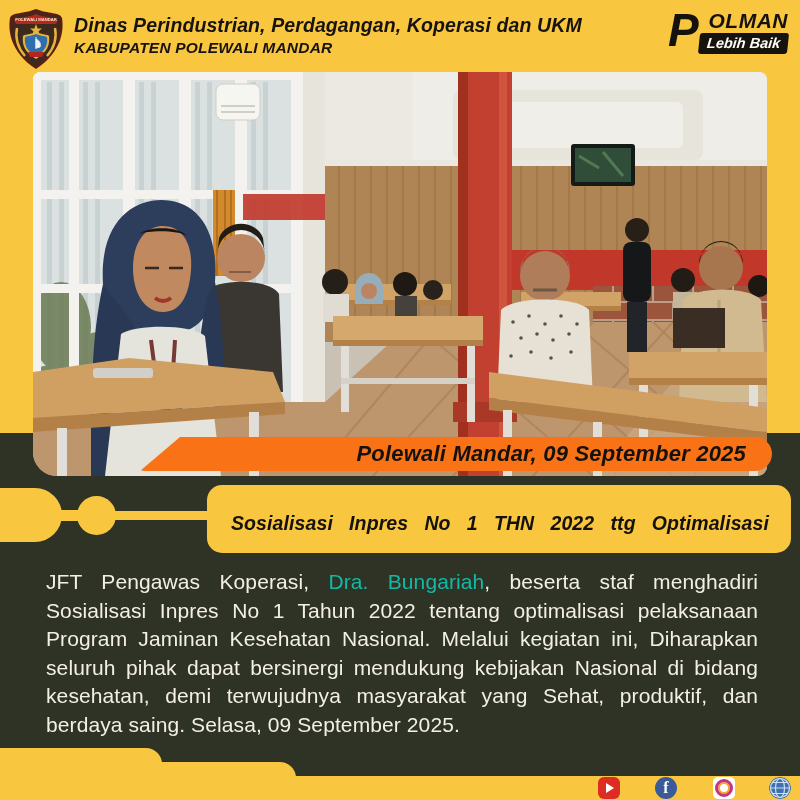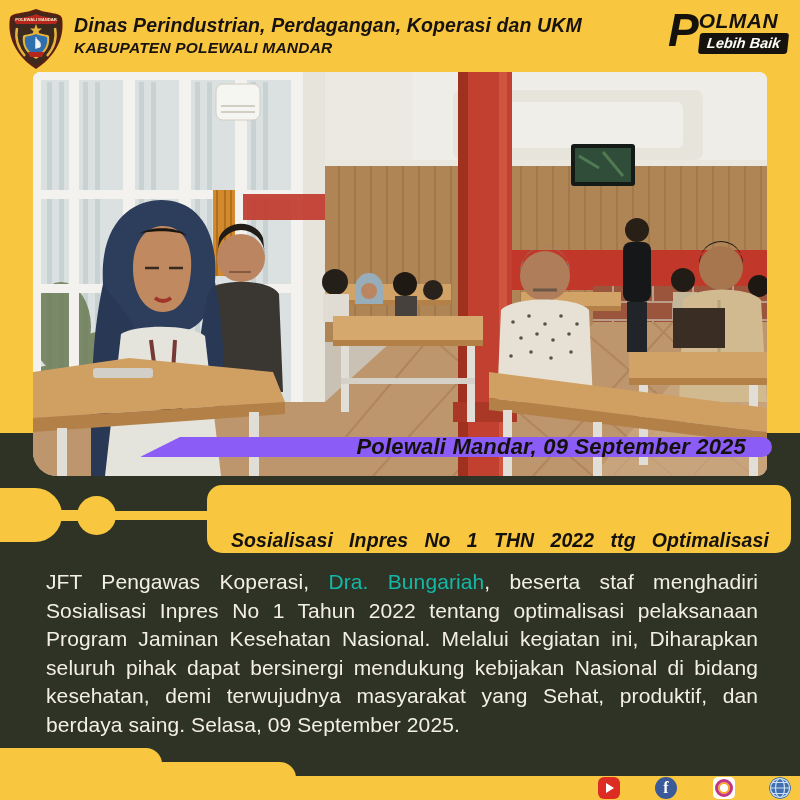--- a/index.html
+++ b/index.html
@@ -9,44 +9,44 @@
   }
   
   .yellow-top{position:absolute;left:0;top:0;width:800px;height:433px;background:#f8c73f;}
   .header{position:absolute;left:0;top:0;width:800px;height:78px;}
   .crest{position:absolute;left:8px;top:8px;width:56px;height:62px;}
   .header-titles{position:absolute;left:74px;top:14px;width:540px;color:#181310;}
   .dept{font-size:19.5px;font-weight:800;font-style:italic;letter-spacing:.1px;white-space:nowrap;}
   .regency{font-size:15.5px;font-weight:700;font-style:italic;margin-top:2px;letter-spacing:.2px;}
   .brand{position:absolute;right:12px;top:10px;display:flex;align-items:flex-start;color:#15120e;}
   .brand-p{font-size:46px;line-height:40px;font-weight:900;font-style:italic;letter-spacing:-2px;}
-  .brand-col{display:flex;flex-direction:column;margin-left:2px;}
+  .brand-col{display:flex;flex-direction:column;margin-left:2px;align-items:flex-end;}
   .brand-olman{font-size:21px;font-weight:900;font-style:italic;letter-spacing:.5px;line-height:22px;}
   .brand-tag{display:inline-block;background:#16130f;color:#fdfcf7;font-size:14.5px;font-weight:700;
     font-style:italic;padding:2px 8px 3px 8px;border-radius:3px;margin-top:1px;transform:skewX(-6deg);}
   
   .photo{position:absolute;left:33px;top:72px;width:734px;height:404px;
     border-radius:8px 8px 10px 24px;overflow:hidden;background:#cfc8ba;}
   .photo svg{display:block;}
   
   .caption{
-    position:absolute;left:140px;top:437px;width:632px;height:20px;background:#8b5cf6;
+    position:absolute;left:140px;top:437px;width:632px;height:34px;background:#f97316;
     border-radius:4px 17px 17px 4px;
     clip-path:polygon(40px 0,100% 0,100% 100%,0 100%);
     display:flex;align-items:center;justify-content:flex-end;padding-right:0;box-sizing:border-box;
   }
   .caption span{font-size:22px;font-weight:800;font-style:italic;color:#15120e;margin-right:26px;letter-spacing:.2px;}
   
   .decor-pill{position:absolute;left:0;top:488px;width:62px;height:54px;background:#f8c73f;border-radius:0 27px 27px 0;}
   .decor-neck{position:absolute;left:60px;top:510px;width:20px;height:11px;background:#f8c73f;}
   .decor-circle{position:absolute;left:77px;top:496px;width:39px;height:39px;background:#f8c73f;border-radius:50%;}
   .decor-bar{position:absolute;left:114px;top:511px;width:95px;height:9px;background:#f8c73f;}
   .title-banner{
     position:absolute;left:207px;top:485px;width:584px;height:68px;background:#f8c73f;border-radius:15px;
-    box-sizing:border-box;padding:8px 22px 0 24px;display:flex;flex-direction:column;justify-content:flex-end;gap:2px;
+    box-sizing:border-box;padding:8px 22px 0 24px;display:flex;flex-direction:column;justify-content:center;gap:2px;
   }
   .banner-line{
     font-size:19.5px;font-weight:800;font-style:italic;color:#15120e;line-height:26px;
     text-align:justify;text-align-last:justify;letter-spacing:.1px;
   }
   
   .body-text{
     position:absolute;left:46px;top:568px;width:712px;margin:0;
     color:#f3f0e3;font-size:21px;line-height:28.5px;letter-spacing:.1px;
     text-align:justify;text-align-last:left;

